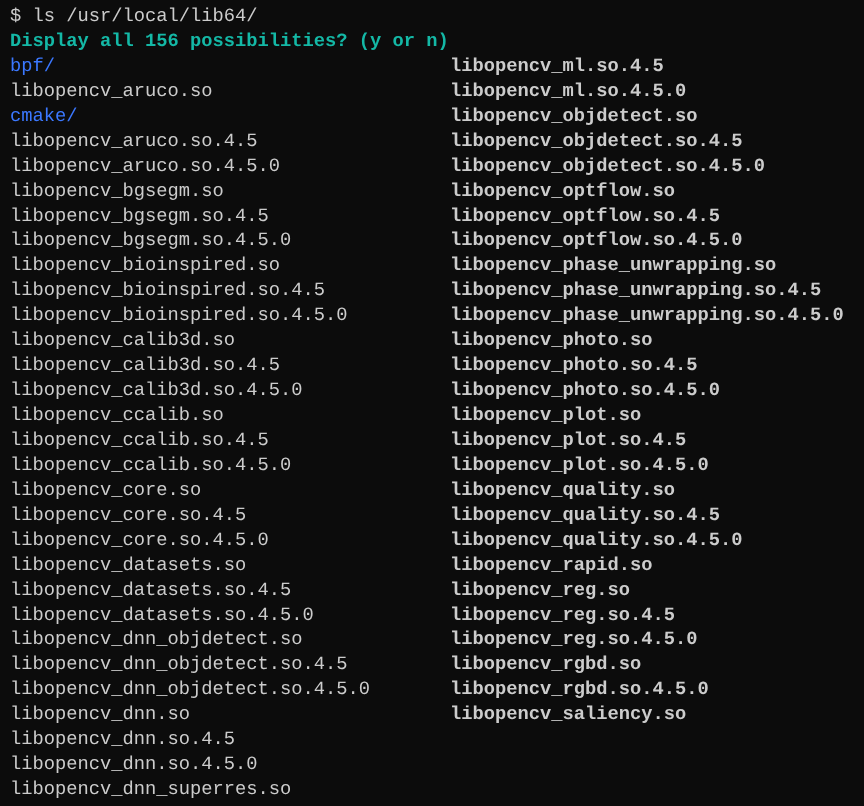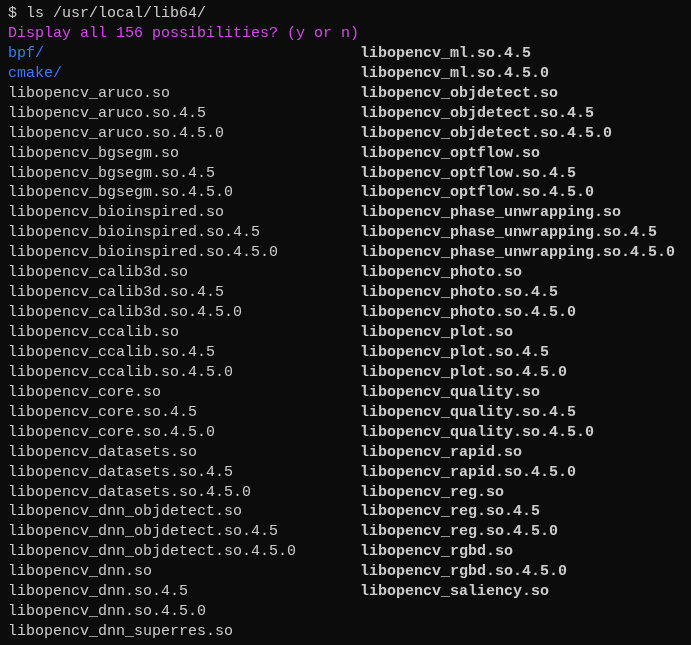--- a/index.html
+++ b/index.html
@@ -22,21 +22,22 @@
       color: #cccccc;
     }
     .prompt-symbol {
       color: #cccccc;
     }
     .command-text {
       color: #cccccc;
       text-align: right;
     }
     .display-question {
-      color: #d946ef;
+      color: #14b8a6;
+      font-weight: bold;
     }
     .file-listing {
       display: flex;
       flex-direction: row;
     }
     .column {
       display: flex;
       flex-direction: column;
     }
     .col-left {
@@ -59,22 +60,22 @@
 
 <div class="prompt-line">
   <span class="prompt-symbol">$</span>
   <span> </span>
   <span class="command-text">ls /usr/local/lib64/</span>
 </div>
 <div class="display-question">Display all 156 possibilities? (y or n)</div>
 <div class="file-listing">
   <div class="column col-left" id="col-left">
       <div class="file-entry directory">bpf/</div>
+      <div class="file-entry">libopencv_aruco.so</div>
       <div class="file-entry directory">cmake/</div>
-      <div class="file-entry">libopencv_aruco.so</div>
       <div class="file-entry">libopencv_aruco.so.4.5</div>
       <div class="file-entry">libopencv_aruco.so.4.5.0</div>
       <div class="file-entry">libopencv_bgsegm.so</div>
       <div class="file-entry">libopencv_bgsegm.so.4.5</div>
       <div class="file-entry">libopencv_bgsegm.so.4.5.0</div>
       <div class="file-entry">libopencv_bioinspired.so</div>
       <div class="file-entry">libopencv_bioinspired.so.4.5</div>
       <div class="file-entry">libopencv_bioinspired.so.4.5.0</div>
       <div class="file-entry">libopencv_calib3d.so</div>
       <div class="file-entry">libopencv_calib3d.so.4.5</div>
@@ -111,21 +112,20 @@
       <div class="file-entry">libopencv_photo.so</div>
       <div class="file-entry">libopencv_photo.so.4.5</div>
       <div class="file-entry">libopencv_photo.so.4.5.0</div>
       <div class="file-entry">libopencv_plot.so</div>
       <div class="file-entry">libopencv_plot.so.4.5</div>
       <div class="file-entry">libopencv_plot.so.4.5.0</div>
       <div class="file-entry">libopencv_quality.so</div>
       <div class="file-entry">libopencv_quality.so.4.5</div>
       <div class="file-entry">libopencv_quality.so.4.5.0</div>
       <div class="file-entry">libopencv_rapid.so</div>
-      <div class="file-entry">libopencv_rapid.so.4.5.0</div>
       <div class="file-entry">libopencv_reg.so</div>
       <div class="file-entry">libopencv_reg.so.4.5</div>
       <div class="file-entry">libopencv_reg.so.4.5.0</div>
       <div class="file-entry">libopencv_rgbd.so</div>
       <div class="file-entry">libopencv_rgbd.so.4.5.0</div>
       <div class="file-entry">libopencv_saliency.so</div>
     </div>
 </div>
 
 </body></html>

